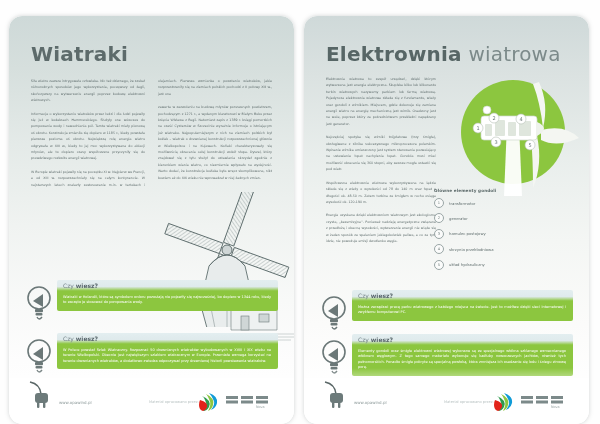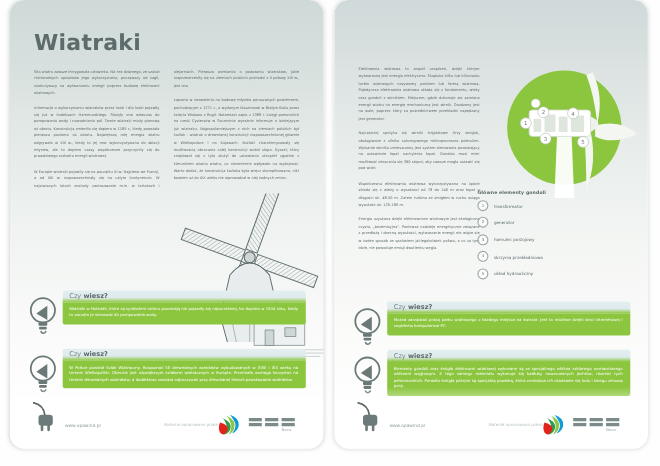--- a/index.html
+++ b/index.html
@@ -4,21 +4,21 @@
 <style>
   html,body{margin:0;padding:0;}
   body{
     width:600px;height:424px;
     background:#ffffff;
     font-family:"DejaVu Sans","Liberation Sans",sans-serif;
     overflow:hidden;
   }
   .spread{
     position:relative;width:600px;height:424px;
-    display:flex;gap:10px;padding:0 9px;box-sizing:border-box;
+    display:flex;gap:10px;padding:16px 9px;box-sizing:border-box;
     background:#fefefe;
   }
   .page{
     position:relative;
     width:285px;height:408px;
     border-radius:13px;
     background:#ffffff;
     box-shadow:0 0 4px rgba(120,130,130,.35);
     overflow:hidden;
     box-sizing:border-box;
@@ -265,20 +265,24 @@
         </div>
       </div>
 
     </div>
   </div>
 
   <div class="page">
     <div class="page-bg right"></div>
     <div class="page-inner">
 
+      <div class="title">
+        <span class="b">Elektrownia</span>
+        <span class="l">wiatrowa</span>
+      </div>
 
       <div class="single" style="top:60px">
         <p class="body">Elektrownia wiatrowa to zespół urządzeń, dzięki którym wytwarzana jest energia elektryczna. Skupiska kilku lub kilkunastu turbin wiatrowych nazywamy parkiem lub farmą wiatrową. Pojedyncza elektrownia wiatrowa składa się z fundamentu, wieży oraz gondoli z wirnikiem. Miejscem, gdzie dokonuje się zamiana energii wiatru na energię mechaniczną jest wirnik. Osadzony jest na wale, poprzez który za pośrednictwem przekładni napędzany jest generator.</p>
         <p class="body">Najczęściej spotyka się wirniki trójpłatowe (trzy śmigła), obsługiwane z silnika sukcesywnego mikroprocesora polerskim. Wpisanie wirnika umieszczony jest system sterowania pozwalający na ustawienie łopat nachylenia łopat. Gondola musi mieć możliwość obracania się 360 stopni, aby zawsze mogła ustawić się pod wiatr.</p>
         <p class="body">Współczesna elektrownia wiatrowa wykorzystywana na lądzie składa się z wieży o wysokości od 78 do 140 m oraz łopat o długości ok. 48-50 m. Zatem turbina ze śmigłem w ruchu osiąga wysokość ok. 120-190 m.</p>
         <p class="body">Energia uzyskana dzięki elektrowniom wiatrowym jest ekologiczna czysta, „bezemisyjna”. Ponieważ nadzieję energetyczne związane z przedłożą i obecną wysokości, wytwarzanie energii nie wiąże się w żaden sposób ze spalaniem jakiegokolwiek paliwa, a co za tym idzie, nie powoduje emisji dwutlenku węgla.</p>
       </div>
 
       <svg class="turbine-ill" viewBox="0 0 132 122">
         <circle cx="62" cy="58" r="52" fill="#8cc63f"></circle>

